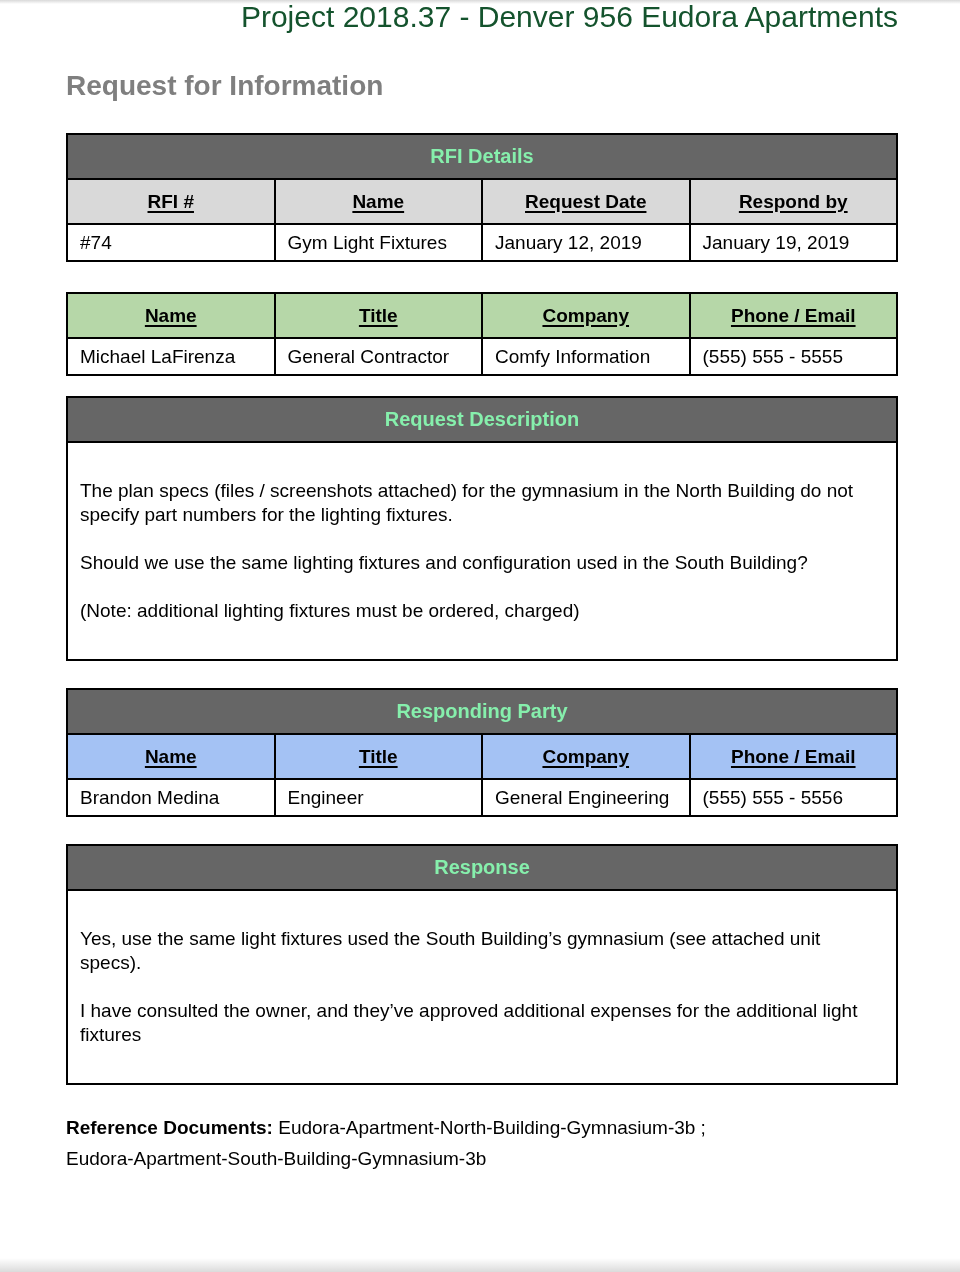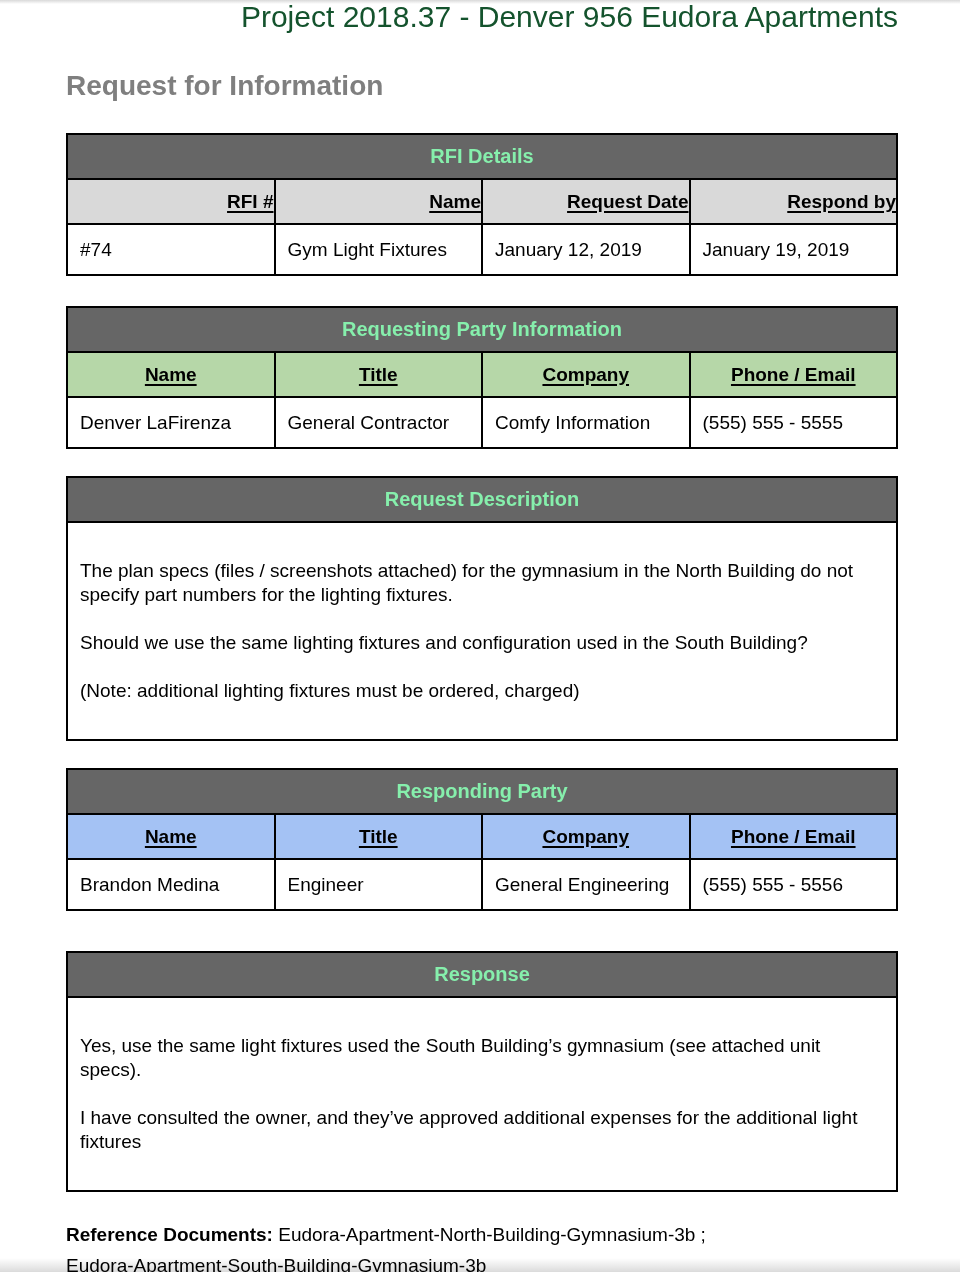--- a/index.html
+++ b/index.html
@@ -36,44 +36,44 @@
   table.tbl {
     width: 100%;
     border-collapse: collapse;
     table-layout: fixed;
   }
   table.tbl td, table.tbl th {
     border: 2px solid #000;
   }
   .t-rfi   { margin-top: 34px; }
   .t-req   { margin-top: 30px; }
-  .t-desc  { margin-top: 27px; }
+  .t-desc  { margin-top: 20px; }
   .t-resp  { margin-top: 27px; }
-  .t-ans   { margin-top: 40px; }
+  .t-ans   { margin-top: 27px; }
 
   th.section {
     height: 45px;
     background: var(--section-header-bg, #666666);
     color: #86efac;
     font-size: 20px; font-weight: 700;
     text-align: center; vertical-align: middle;
   }
   tr.cols th {
     height: 45px; width: 25%;
     font-size: 19px; font-weight: 700;
     text-align: center; vertical-align: middle;
     text-decoration: underline;
     text-decoration-thickness: 2px;
     text-underline-offset: 3px;
   }
-  tr.cols.gray  th { background: var(--gray-header-bg,  #d9d9d9); text-align: right; }
+  tr.cols.gray  th { background: var(--gray-header-bg,  #d9d9d9); }
   tr.cols.green th { background: var(--green-header-bg, #b6d7a8); }
   tr.cols.blue  th { background: var(--blue-header-bg,  #a4c2f4); }
   tr.data td {
-    height: 51px;
+    height: 37px;
     font-size: 19px;
     padding-left: 12px;
     text-align: left; vertical-align: middle;
     background: #ffffff;
   }
   td.body {
     background: #ffffff;
     vertical-align: top;
     padding: 36px 14px 12px 12px;
   }
@@ -115,31 +115,28 @@
       <td>#74</td>
       <td>Gym Light Fixtures</td>
       <td>January 12, 2019</td>
       <td>January 19, 2019</td>
     </tr>
   </tbody>
     </table>
 
   <table class="tbl t-req">
     <tbody>
-        <tr>
-      <th class="section" colspan="4">Requesting Party Information</th>
-    </tr>
     <tr class="cols green">
       <th>Name</th>
       <th>Title</th>
       <th>Company</th>
       <th>Phone / Email</th>
     </tr>
     <tr class="data">
-      <td>Denver LaFirenza</td>
+      <td>Michael LaFirenza</td>
       <td>General Contractor</td>
       <td>Comfy Information</td>
       <td>(555) 555 - 5555</td>
     </tr>
   </tbody>
     </table>
 
   <table class="tbl t-desc">
     <tbody>
         <tr>

